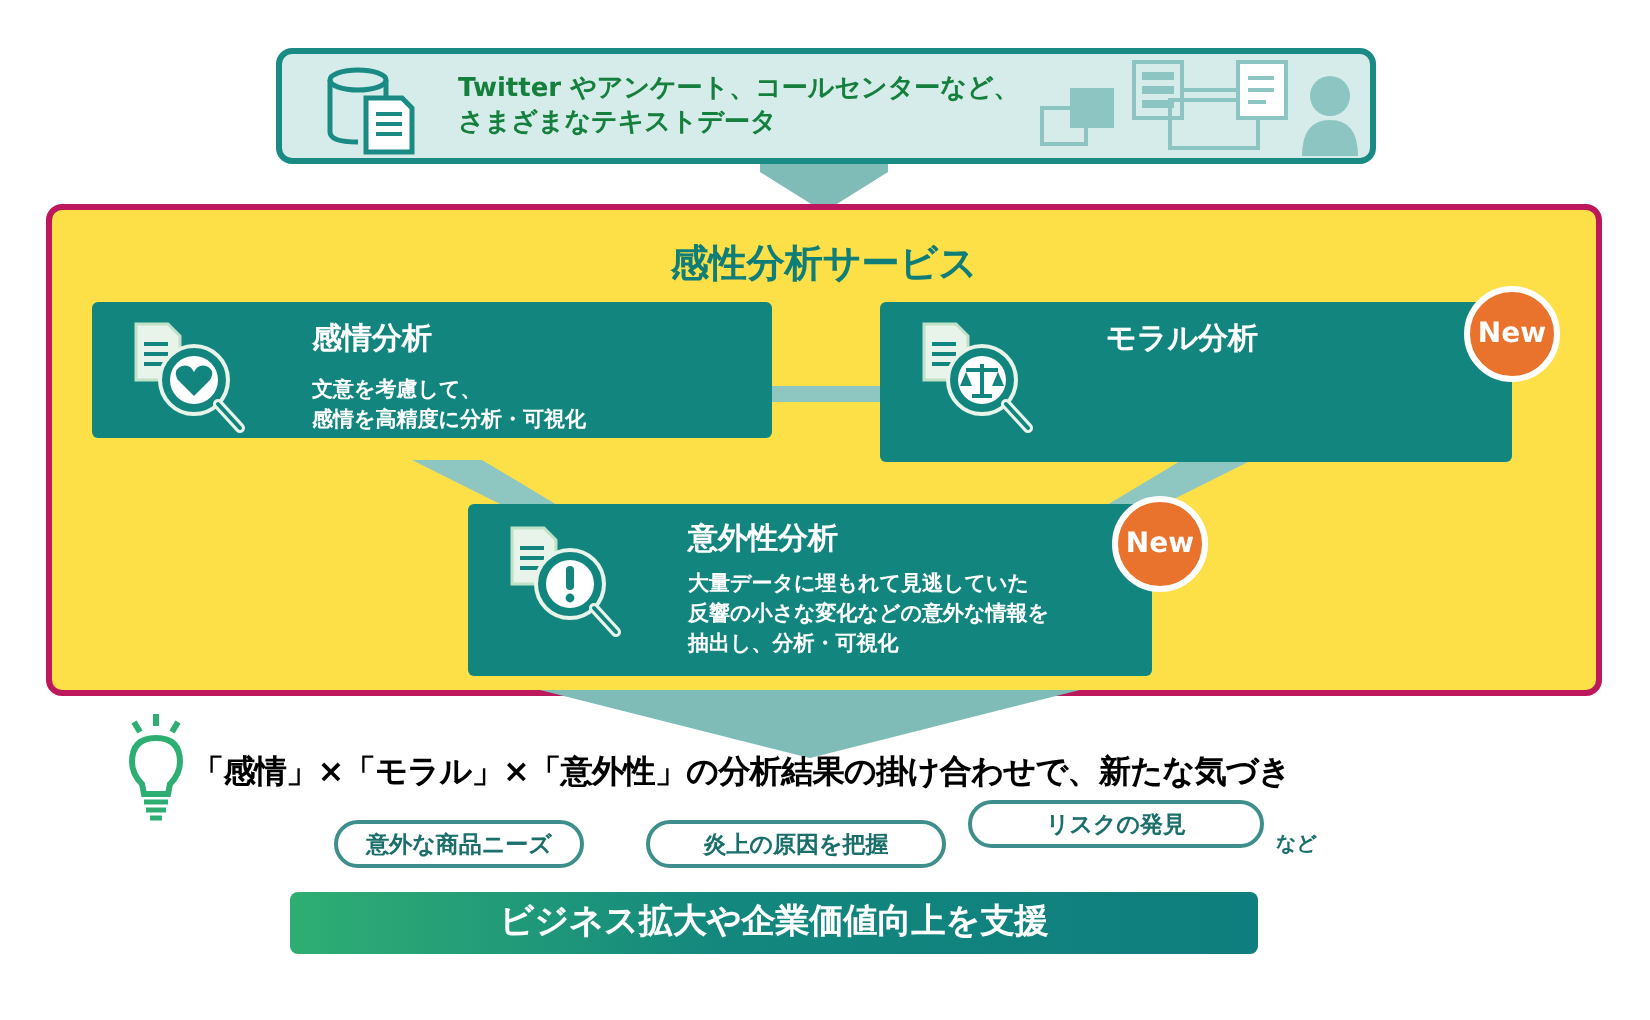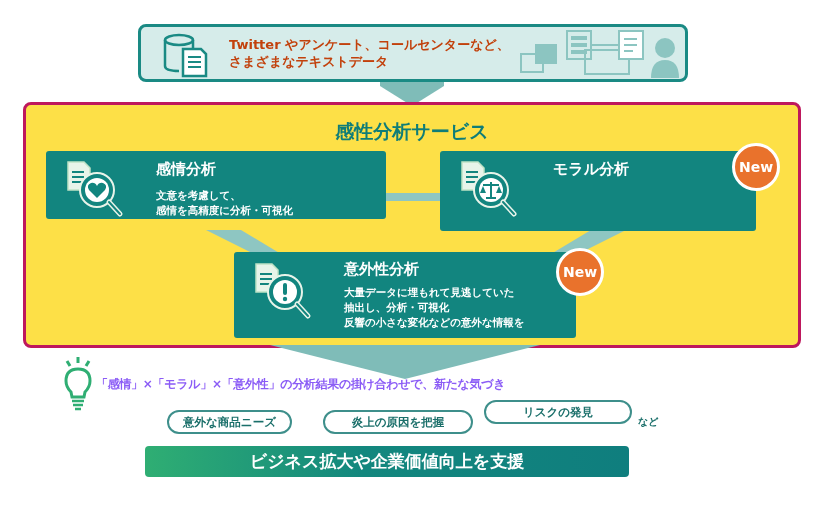--- a/index.html
+++ b/index.html
@@ -3,21 +3,21 @@
 <meta charset="utf-8">
 <style>
   * { box-sizing: border-box; margin: 0; padding: 0; }
   body { width: 825px; height: 510px; background: #ffffff; position: relative; overflow: hidden;
          font-family: "DejaVu Sans", "Liberation Sans", sans-serif; color: #333; }
   .abs { position: absolute; }
 
   
   .source-box { left: 138px; top: 24px; width: 550px; height: 58px; background: #d6ecea;
     border: 3px solid #1a8a84; border-radius: 8px; }
-  .source-text { left: 88px; top: 9px; font-size: 13px; line-height: 17px; color: #c2410c; font-weight: bold; }
+  .source-text { left: 88px; top: 9px; font-size: 13px; line-height: 17px; color: #15803d; font-weight: bold; }
   .source-icon { left: 20px; top: 5px; }
   .source-illus { left: 378px; top: 1px; }
 
   .arrow-top { left: 372px; top: 82px; }
   
   .service-box { left: 23px; top: 102px; width: 778px; height: 246px; background: #fde047;
     border: 3px solid #be185d; border-radius: 8px; }
   .service-title { left: 0; width: 100%; top: 14px; text-align: center; font-size: 19px; font-weight: bold; color: #0f7d78; }
 
   .card { background: #12857f; border-radius: 3px; color: #fff; }
@@ -25,21 +25,21 @@
   .card-desc { position: absolute; font-size: 10.5px; line-height: 15px; font-weight: bold; color: #fff; }
   .card-icon { position: absolute; }
 
   .new-badge { width: 48px; height: 48px; border-radius: 50%; background: #e9722c; border: 3px solid #fff;
     color: #fff; font-weight: bold; font-size: 14px; text-align: center; line-height: 42px; }
 
   .connector { background: #8ec6c2; }
 
   .arrow-bottom { left: 260px; top: 345px; }
 
-  .headline { left: 96px; top: 376px; font-size: 12px; font-weight: bold; color: #8b5cf6; white-space: nowrap; letter-spacing: -0.3px; }
+  .headline { left: 96px; top: 376px; font-size: 16px; font-weight: bold; color: #000000; white-space: nowrap; letter-spacing: -0.3px; }
   .bulb { left: 61px; top: 356px; }
 
   .pill { height: 24px; border: 2px solid #3e8f8b; border-radius: 12px; font-size: 11.5px; font-weight: bold;
     color: #1a6f6a; text-align: center; line-height: 20px; background: #fff; }
   .pill-etc { font-size: 10px; color: #1a6f6a; font-weight: bold; }
 
   .support-bar { left: 145px; top: 446px; width: 484px; height: 31px; border-radius: 4px;
     background: linear-gradient(90deg, #2fae73 0%, #13877e 45%, #0f7e7e 100%);
     color: #fff; font-weight: bold; font-size: 17px; text-align: center; line-height: 31px; }
 </style>
@@ -139,22 +139,22 @@
       <circle cx="33" cy="32" r="17" fill="#12857f" stroke="#e8f4ea" stroke-width="2"></circle>
       <circle cx="33" cy="32" r="12" fill="#fff"></circle>
       <rect x="31" y="23" width="4" height="12" rx="2" fill="#12857f"></rect>
       <circle cx="33" cy="39" r="2.2" fill="#12857f"></circle>
       <line x1="45" y1="44" x2="56" y2="56" stroke="#e8f4ea" stroke-width="5" stroke-linecap="round"></line>
       <line x1="45" y1="44" x2="56" y2="56" stroke="#12857f" stroke-width="2" stroke-linecap="round"></line>
     </svg>
     <div class="card-title" style="left:110px; top:8px;">意外性分析</div>
     <div class="card-desc" style="left:110px; top:33px;">
       <div>大量データに埋もれて見逃していた</div>
+      <div>反響の小さな変化などの意外な情報を</div>
       <div>抽出し、分析・可視化</div>
-      <div>反響の小さな変化などの意外な情報を</div>
     </div>
   </div>
   <div class="abs new-badge" style="left:530px; top:143px;">New</div>
 </div>
 
 <svg class="abs arrow-bottom" width="290" height="34" viewBox="0 0 290 34">
   <polygon points="10,0 280,0 145,34" fill="#7fbcb8"></polygon>
 </svg>
 
 <svg class="abs bulb" width="34" height="56" viewBox="0 0 34 56">

